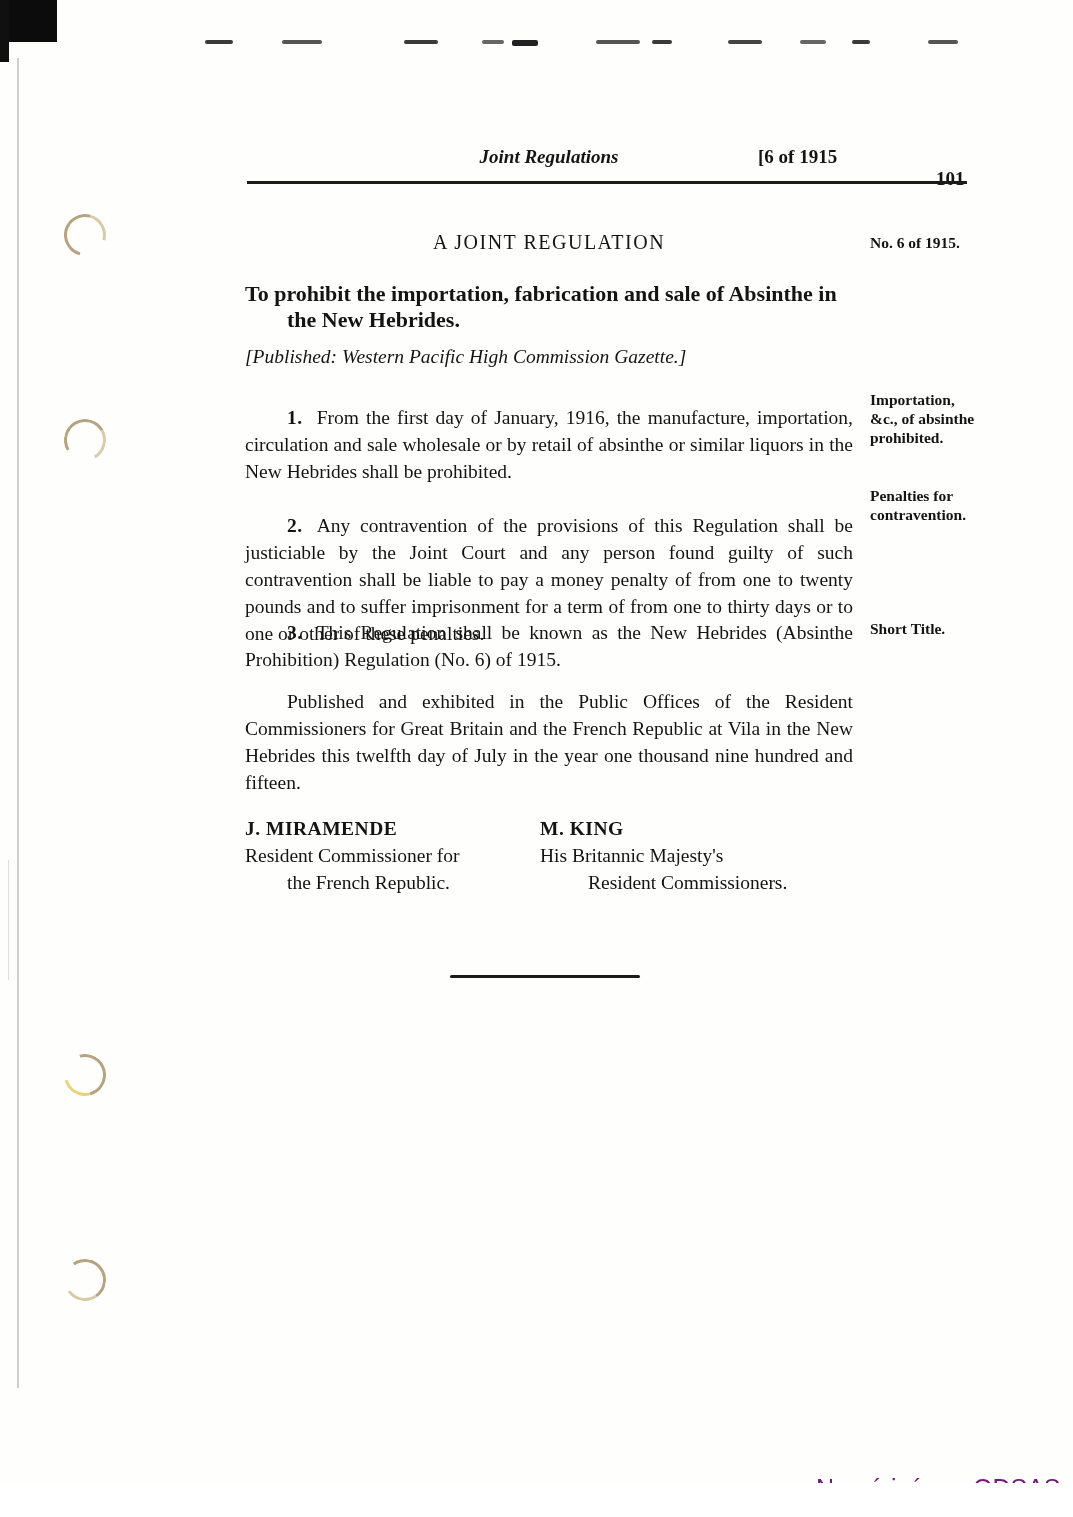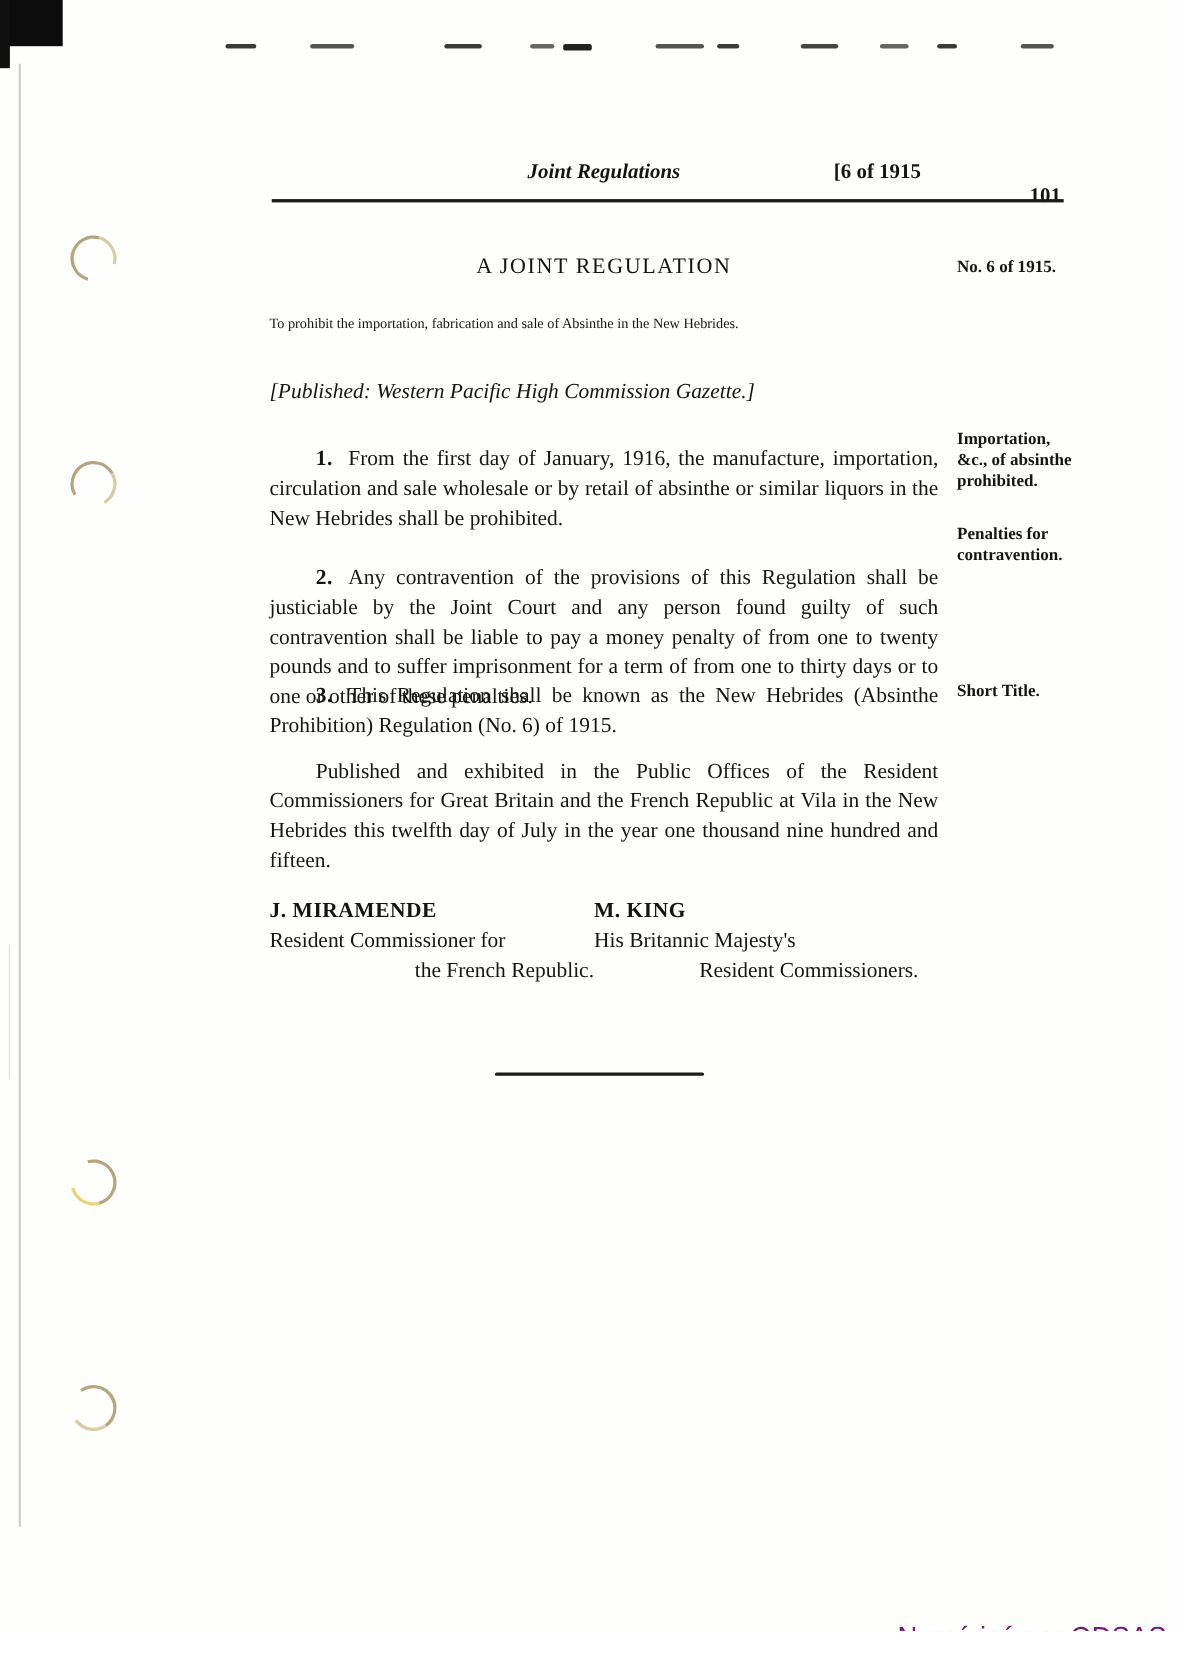--- a/index.html
+++ b/index.html
@@ -29,38 +29,38 @@
   
   .running-title { position:absolute; left:0; top:146px; width:608px; text-align:center;
     font-style:italic; font-weight:bold; font-size:19px; }
   .edition { position:absolute; left:758px; top:146px; font-weight:bold; font-size:19px; }
   .page-number { position:absolute; left:936px; top:146px; font-weight:bold; font-size:19px;margin-top:22px; }
   .main-rule { position:absolute; left:247px; top:181px; width:720px; height:3px; background:#1b1b1b; }
   
   .col { position:absolute; left:245px; width:608px; }
   .note { position:absolute; left:870px; width:108px; font-weight:bold; font-size:15.5px; line-height:19px; }
   .doc-title { top:231px; text-align:center; font-size:20px; letter-spacing:1.5px; }
-  .subtitle { top:281px; font-weight:normal; font-size:13px; line-height:26px;
+  .subtitle { top:281px; font-weight:bold; font-size:22px; line-height:26px;
     padding-left:42px; text-indent:-42px; }
   .published { top:346px; font-style:italic; font-size:19.5px; }
   .para { font-size:19.5px; line-height:27px; text-align:justify; text-indent:42px; }
   .p1 { top:404px; }
   .p2 { top:486px;margin-top:26px; }
   .p3 { top:619px; }
   .closing { top:688px; }
   .num { font-weight:bold; letter-spacing:0.5px; padding-right:14px; }
   .n0 { top:233px; }
   .n1 { top:390px; }
-  .n2 { top:476px; }
+  .n2 { top:486px; }
   .n3 { top:619px; }
   
   .sigs { position:absolute; left:245px; top:801px; width:608px; display:flex; }
   .sig { font-size:19.5px; line-height:27px; width:295px; }
   .sig .name { font-weight:bold; letter-spacing:0.5px;margin-top:14px; }
-  .sig .l2 { padding-left:42px;text-align:right; }
+  .sig .l2 { padding-left:42px; }
   .sig.right .l2 { padding-left:48px; }
   
   .end-rule { position:absolute; left:450px; top:975px; width:190px; height:3px; background:#1b1b1b; border-radius:2px; }
   .watermark { position:absolute; left:816px; top:1474px; font-family:"Liberation Sans", sans-serif;
     font-size:25px; color:#701a75; }
 </style>
 </head>
 <body>
 
 <div class="page">

